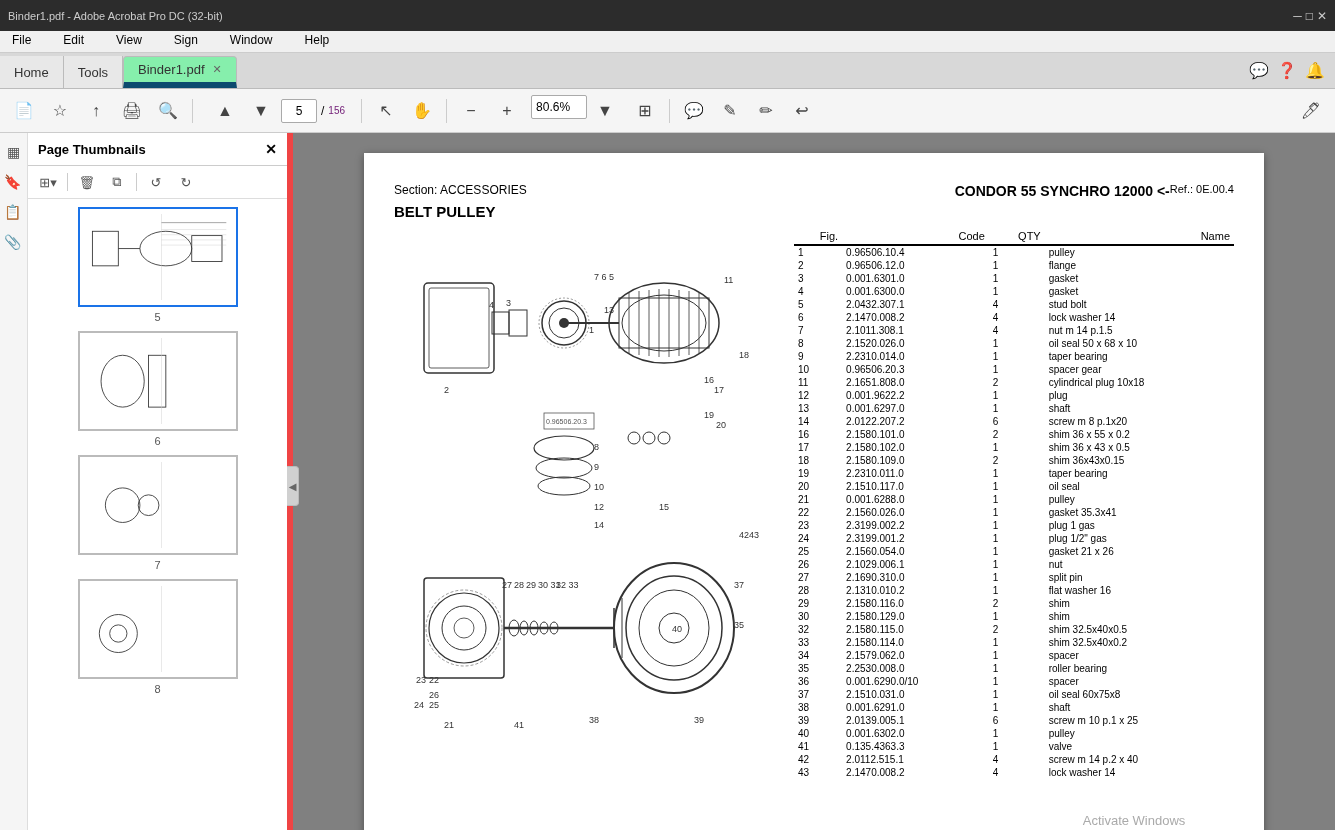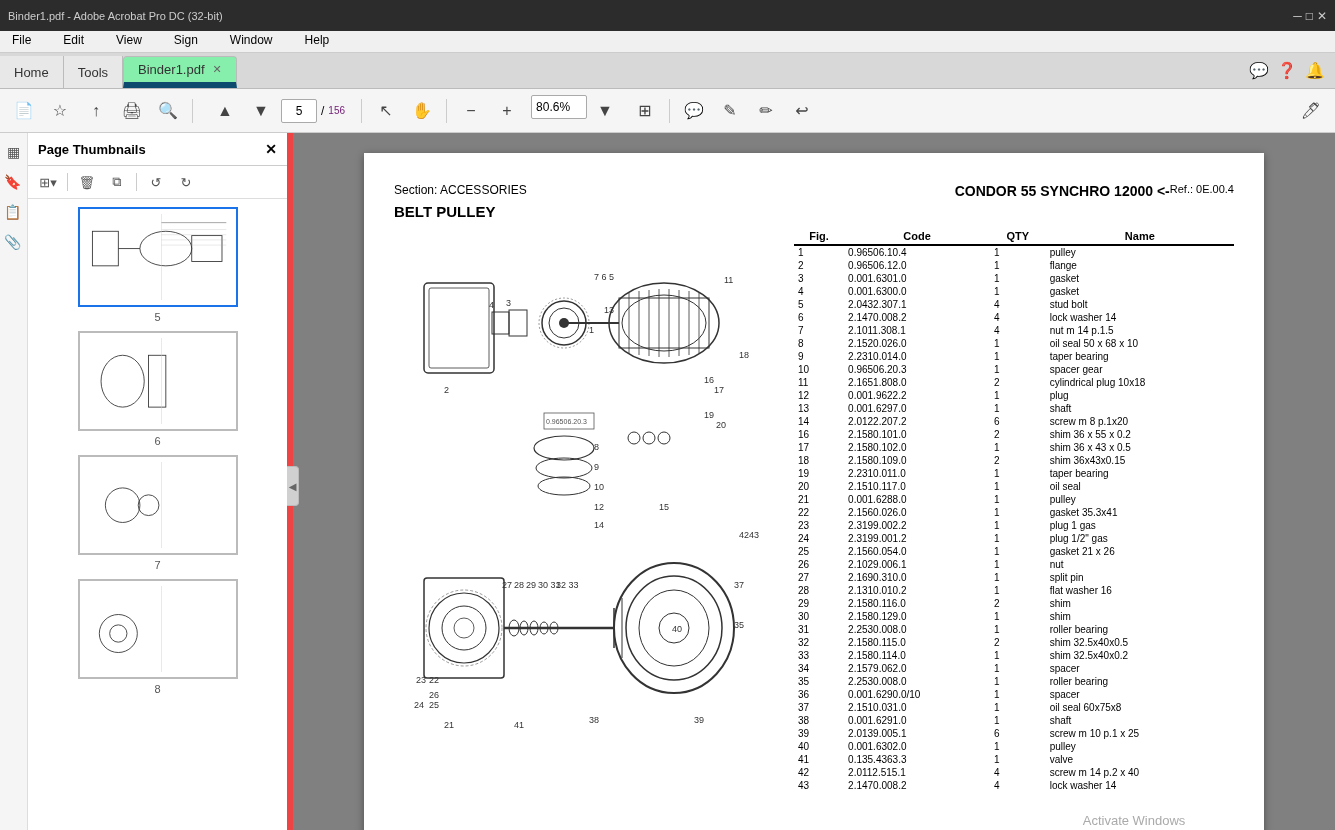--- a/index.html
+++ b/index.html
@@ -294,24 +294,24 @@
       font-size: 10.5px;
     }
     .pdf-table table {
       width: 100%;
       border-collapse: collapse;
     }
     .pdf-table thead tr {
       border-bottom: 2px solid #000;
     }
     .pdf-table th {
-      text-align: center;
+      text-align: right;
       padding: 2px 4px;
       font-size: 11px;
-      font-weight: bold;
+      font-weight: normal;
     }
     .pdf-table td {
       padding: 1px 4px;
       font-size: 10px;
       vertical-align: top;
     }
     .pdf-table tr:nth-child(even) { background: transparent; }
 
     
     .watermark {
@@ -818,26 +818,20 @@
                   <td>2</td>
                   <td>shim</td>
                 </tr>
                 <tr>
                   <td>30</td>
                   <td>2.1580.129.0</td>
                   <td>1</td>
                   <td>shim</td>
                 </tr>
                 <tr>
-                  <td>31</td>
-                  <td>2.2530.008.0</td>
-                  <td>1</td>
-                  <td>roller bearing</td>
-                </tr>
-                <tr>
                   <td>32</td>
                   <td>2.1580.115.0</td>
                   <td>2</td>
                   <td>shim 32.5x40x0.5</td>
                 </tr>
                 <tr>
                   <td>33</td>
                   <td>2.1580.114.0</td>
                   <td>1</td>
                   <td>shim 32.5x40x0.2</td>

